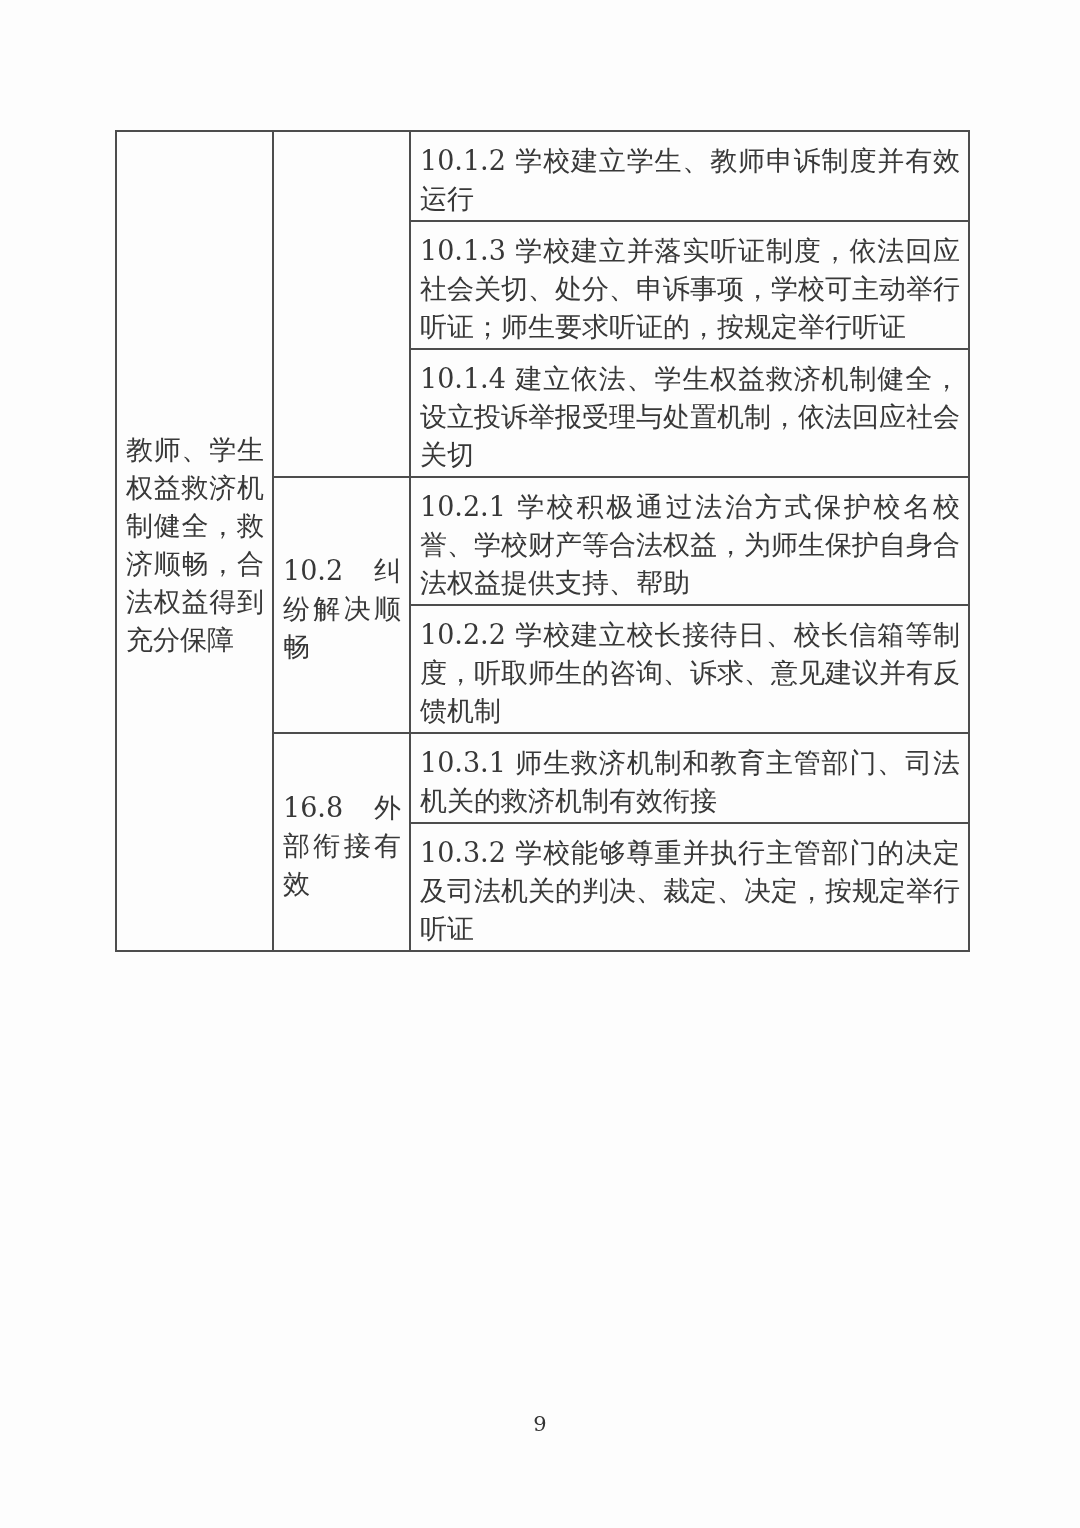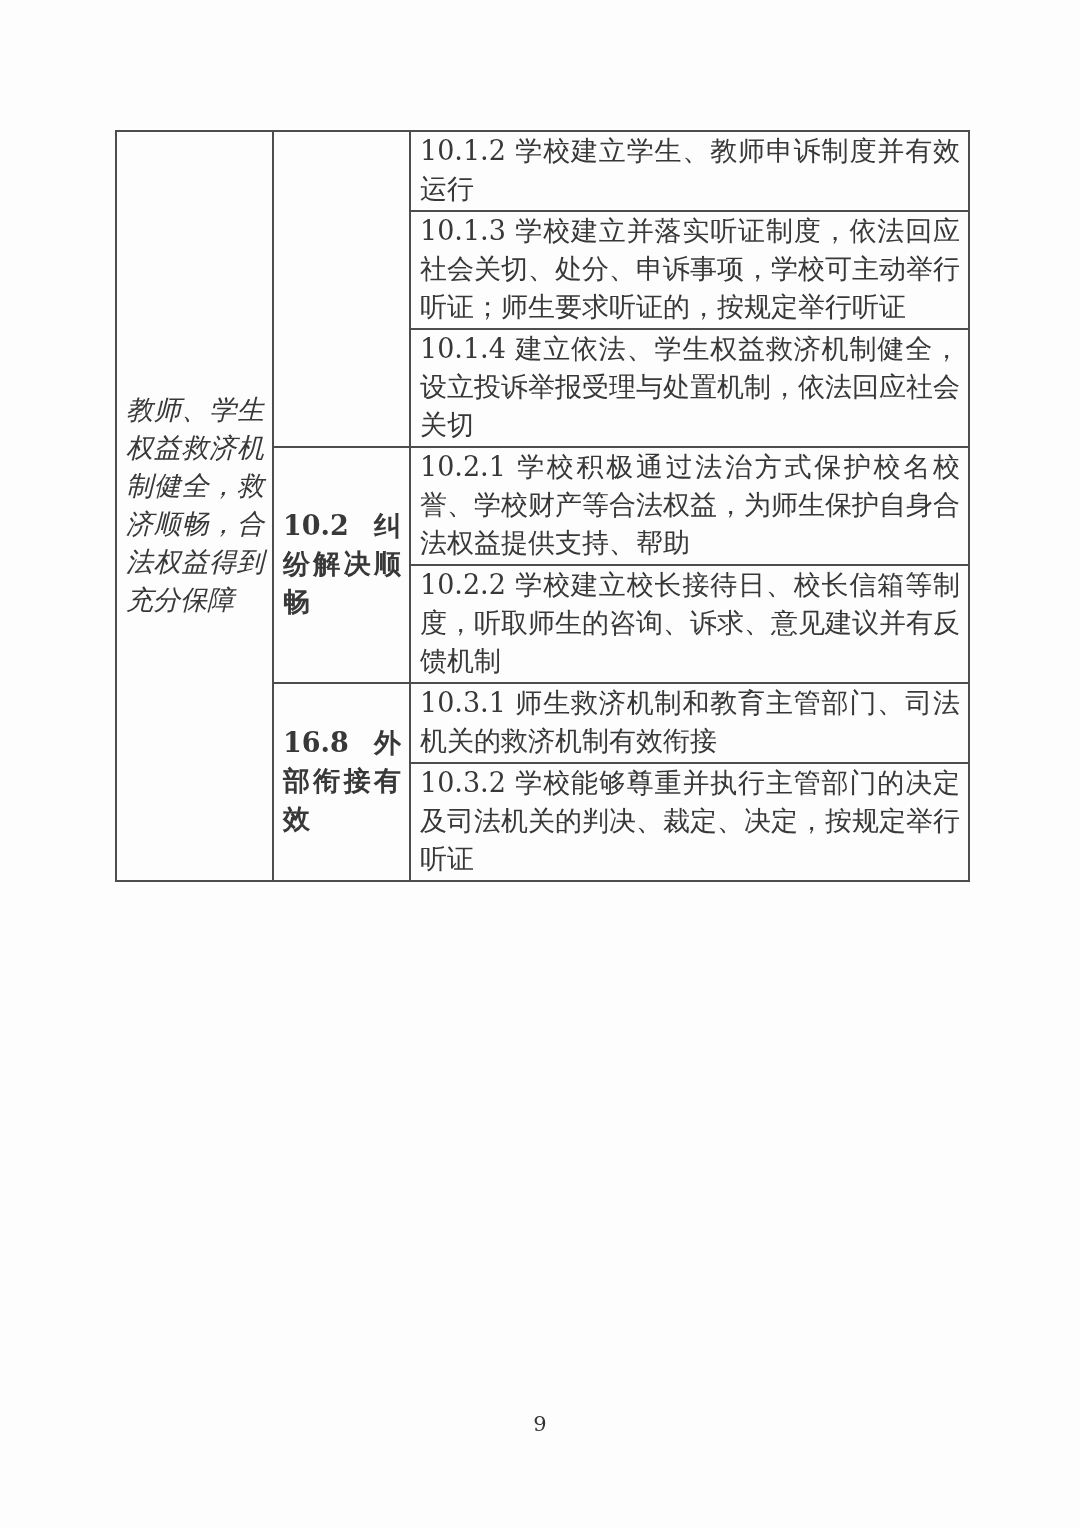--- a/index.html
+++ b/index.html
@@ -24,35 +24,34 @@
     left: 115px;
     top: 130px;
     width: 853px;
     border-collapse: collapse;
     table-layout: fixed;
   }
   table.doc td {
     border: 2px solid var(--border);
     font-size: 27px;
     line-height: 38px;
-    padding: 0 8px 2px 9px;
+    padding: 10px 8px 2px 9px;
     vertical-align: middle;
     text-align: justify;
     overflow: hidden;
   }
   td.cat {
     vertical-align: top;
     padding-top: 8px;
     padding-left: 8px;
     padding-right: 8px;
     line-height: 41px;
-    font-style: italic;
   }
   td.grp {
-    font-weight: bold;
+    font-weight: normal;
     text-align: left;
     padding-left: 9px;
     padding-right: 4px;
     line-height: 40px;
     margin-top: 20px;
   }
   td.ind { }
   .pagenum {
     position: absolute;
     left: 0;

